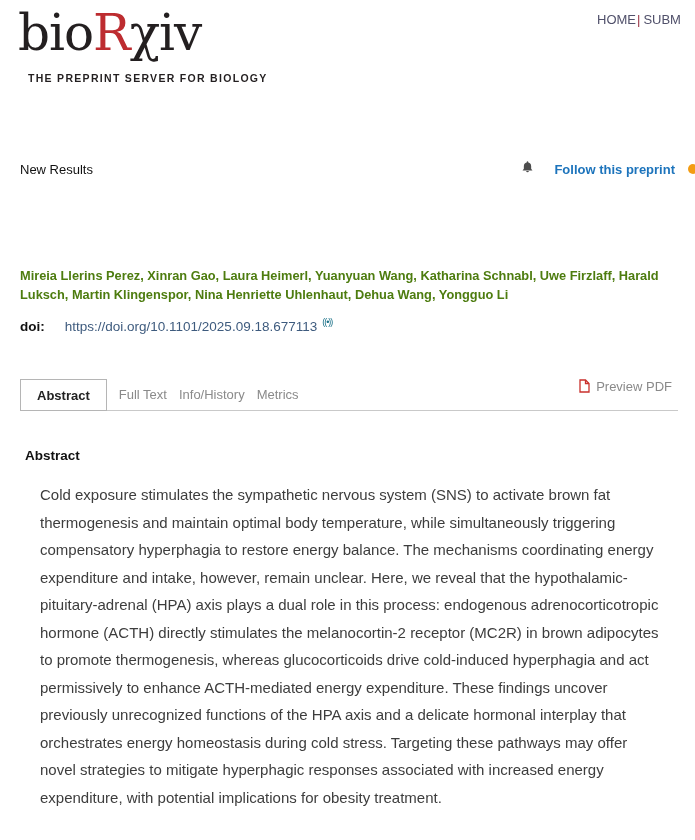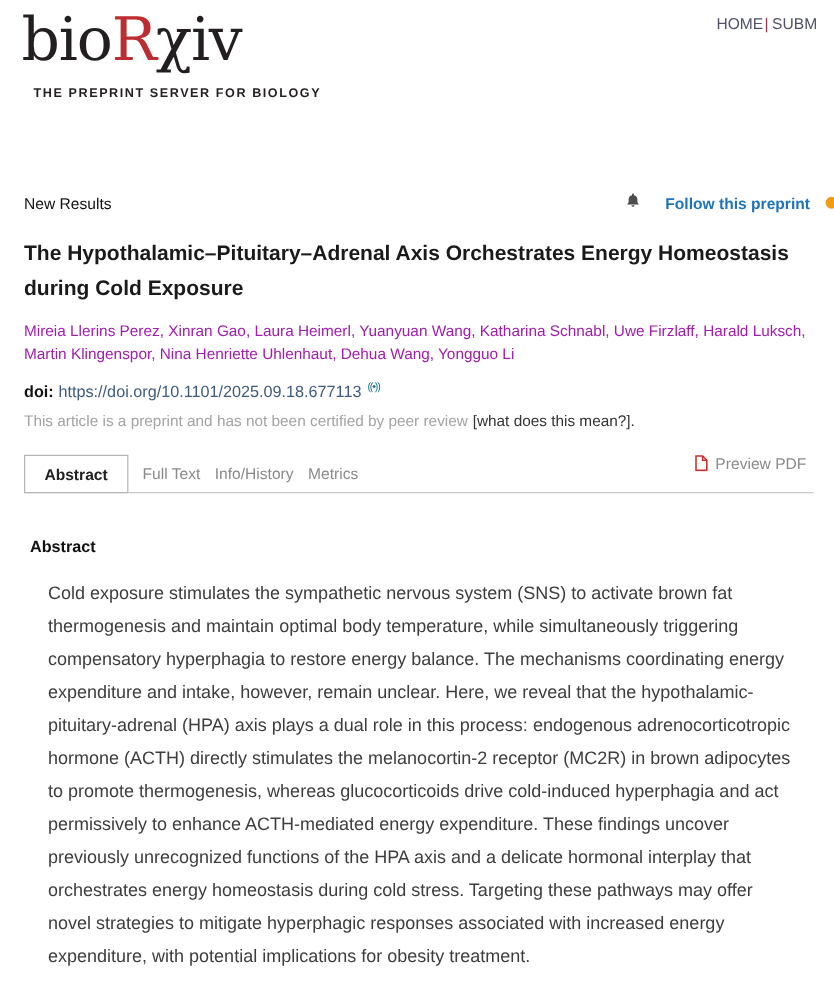--- a/index.html
+++ b/index.html
@@ -17,24 +17,24 @@
   .topnav .sep { color:#993344; margin:0 3px 0 1px; }
 
   
   .newresults { position:absolute; left:20px; top:162px; font-size:13px; color:#111111; }
   .followrow { position:absolute; right:20px; top:160px; display:flex; align-items:center; gap:20px; }
   .followrow a { font-size:13px; font-weight:bold; color:#1d74bc; text-decoration:none; }
   .cutoff { position:absolute; left:688px; top:164px; width:10px; height:10px; border-radius:50%; background:#f39c12; }
 
   
   .title { position:absolute; left:20px; top:197px; width:658px; font-size:17.5px; font-weight:bold; color:#1a1a1a; line-height:28.5px; }
-  .authors { position:absolute; left:20px; top:266px; width:660px; font-size:12.8px; color:#a21caf; line-height:19px; }
+  .authors { position:absolute; left:20px; top:266px; width:660px; font-size:12.8px; color:#4d7c0f; line-height:19px;font-weight:bold; }
   .doirow { position:absolute; left:20px; top:317px; font-size:13.5px; }
   .doirow .doilabel { font-weight:bold; color:#111111;text-align:center; }
-  .doirow .doiurl { color:#3e5b7e; text-decoration:none; margin-left:4px; }
+  .doirow .doiurl { color:#3e5b7e; text-decoration:none; margin-left:20px; }
   .signal { font-size:9px; color:#1b7188; vertical-align:super; margin-left:5px; letter-spacing:-1px; }
   .notice { position:absolute; left:20px; top:343px; font-size:12.8px; color:#a3a3a3; }
   .notice a { color:#333333; text-decoration:none; margin-left:4px; }
   .notice .dot { color:#333333; }
 
   
   .tabbar { position:absolute; left:20px; top:379px; width:658px; height:32px;
             display:flex; align-items:stretch; border-bottom:1px solid #c9c9c9; }
   .tab { font-size:13px; color:#8a8a8a; display:flex; align-items:center; cursor:pointer; }
   .tab.active { border:1px solid #b5b5b5; background:#ffffff; padding:0 16px; font-weight:bold; color:#222222; margin-bottom:-1px; }
@@ -63,29 +63,26 @@
     <span class="bellicon">
       <svg width="13" height="14" viewBox="0 0 16 16">
           <path d="M8 1a1 1 0 0 1 1 1v.6A4.5 4.5 0 0 1 12.5 7v3l1.6 2.2H1.9L3.5 10V7A4.5 4.5 0 0 1 7 2.6V2a1 1 0 0 1 1-1z" fill="#4d4d4d"></path>
           <path d="M6.4 13a1.6 1.6 0 0 0 3.2 0z" fill="#4d4d4d"></path>
         </svg>
     </span>
     <a href="#">Follow this preprint</a>
   </div>
   <div class="cutoff"></div>
 
-  <div class="title">The Hypothalamic–Pituitary–Adrenal Axis Orchestrates Energy Homeostasis during Cold Exposure</div>
   <div class="authors">Mireia Llerins Perez, Xinran Gao, Laura Heimerl, Yuanyuan Wang, Katharina Schnabl, Uwe Firzlaff, Harald Luksch, Martin Klingenspor, Nina Henriette Uhlenhaut, Dehua Wang, Yongguo Li</div>
 
   <div class="doirow">
     <span class="doilabel">doi:</span><a class="doiurl" href="#">https://doi.org/10.1101/2025.09.18.677113</a><span class="signal">((•))</span>
   </div>
 
-  <div class="notice"><span>This article is a preprint and has not been certified by peer review</span><a href="#">[what does this mean?]</a><span class="dot">.</span>
-  </div>
 
   <div class="tabbar">
     <div class="tab active">Abstract</div>
     <div class="tab plain">Full Text</div>
     <div class="tab plain">Info/History</div>
     <div class="tab plain">Metrics</div>
     <div class="tabspacer"></div>
     <div class="preview">
       <span class="pdficon">
         <svg width="11" height="14" viewBox="0 0 11 14">

